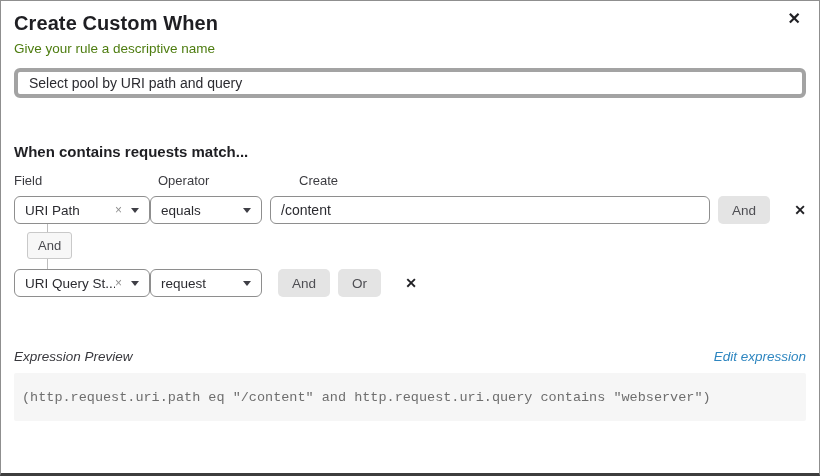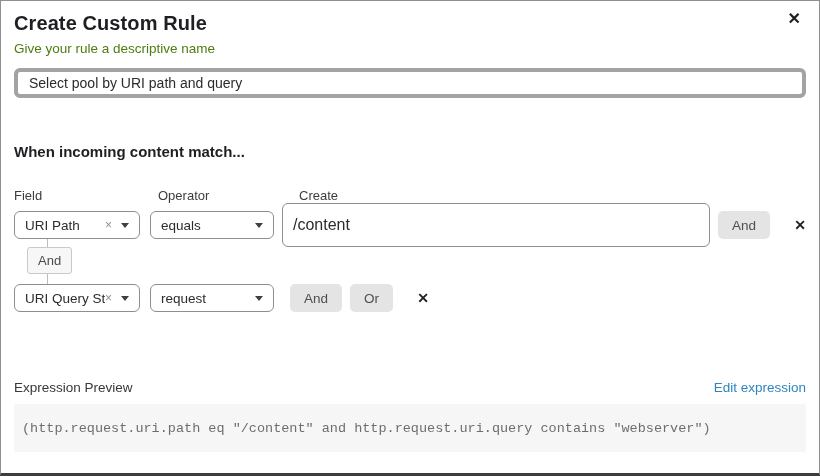--- a/index.html
+++ b/index.html
@@ -61,21 +61,21 @@
     background: #fff;
   }
   .section-heading {
     margin-top: 45px;
     font-size: 15px;
     font-weight: 700;
     color: #1f1f23;
   }
   .col-labels {
     display: flex;
-    margin-top: 28px;
+    margin-top: 13px;
     font-size: 13px;
     color: #3c3c41;
   }
   .col-label-field { width: 144px; }
   .col-label-operator { width: 141px; }
   .col-label-value { flex: 1; }
   .match-row {
     display: flex;
     align-items: center;
     margin-top: 8px;
@@ -86,44 +86,44 @@
     align-items: center;
     height: 28px;
     border: 1px solid #8e8e8e;
     border-radius: 6px;
     background: #fff;
     padding: 0 10px;
     font-size: 13.5px;
     color: #2b2b30;
     cursor: pointer;
   }
-  .select-field { width: 126px; margin-right: 10px; }
-  .select-operator { width: 124px; margin-right: 8px; }
+  .select-field { width: 136px; }
+  .select-operator { width: 112px; margin-right: 8px; }
   .select-text { flex: 1; white-space: nowrap; overflow: hidden; }
   .chip-clear {
     font-size: 12px;
     color: #8f8f8f;
     margin-right: 9px;
     cursor: pointer;
     line-height: 1;
   }
   .caret {
     width: 0; height: 0;
     border-left: 4.5px solid transparent;
     border-right: 4.5px solid transparent;
     border-top: 5px solid #3f3f46;
   }
   .row-value-input {
     flex: 1;
-    height: 44px;
+    height: 28px;
     border: 1px solid #8e8e8e;
     border-radius: 6px;
     padding: 0 10px;
     font-family: "Liberation Sans", sans-serif;
-    font-size: 16px;
+    font-size: 14px;
     color: #2b2b30;
     outline: none;
     min-width: 0;
   }
   .logic-btn {
     height: 28px;
     border: none;
     border-radius: 5px;
     background: #e4e4e4;
     color: #4e4e53;
@@ -158,21 +158,22 @@
     color: #4a4a4f;
     font-size: 13px;
     padding: 5px 10px;
     margin-left: 13px;
     cursor: default;
   }
   .preview-header {
     display: flex;
     justify-content: space-between;
     align-items: flex-start;
-    margin-top: 68px;
+    margin-top: 52px;
+    font-style: italic;
   }
   .preview-label {
     font-size: 13.5px;
     color: #38383d;
   }
   .edit-link {
     font-size: 13.5px;
     color: #2e86c0;
     cursor: pointer;
     text-decoration: none;
@@ -194,26 +195,26 @@
     white-space: nowrap;
   }
 </style>
 </head>
 <body>
 
 <div class="dialog">
 
   <span class="close-btn">✕</span>
 
-  <h1 class="dialog-title">Create Custom Rule</h1>
+  <h1 class="dialog-title">Create Custom When</h1>
 
   <div class="field-hint">Give your rule a descriptive name</div>
   <input type="text" class="text-input" value="Select pool by URI path and query" style="">
 
-  <div class="section-heading">When incoming content match...</div>
+  <div class="section-heading">When contains requests match...</div>
 
   <div class="col-labels">
     <div class="col-label-field">Field</div>
     <div class="col-label-operator">Operator</div>
     <div class="col-label-value">Create</div>
   </div>
 
   <div class="match-row">
     <div class="select-box select-field">
       <span class="select-text">URI Path</span>

